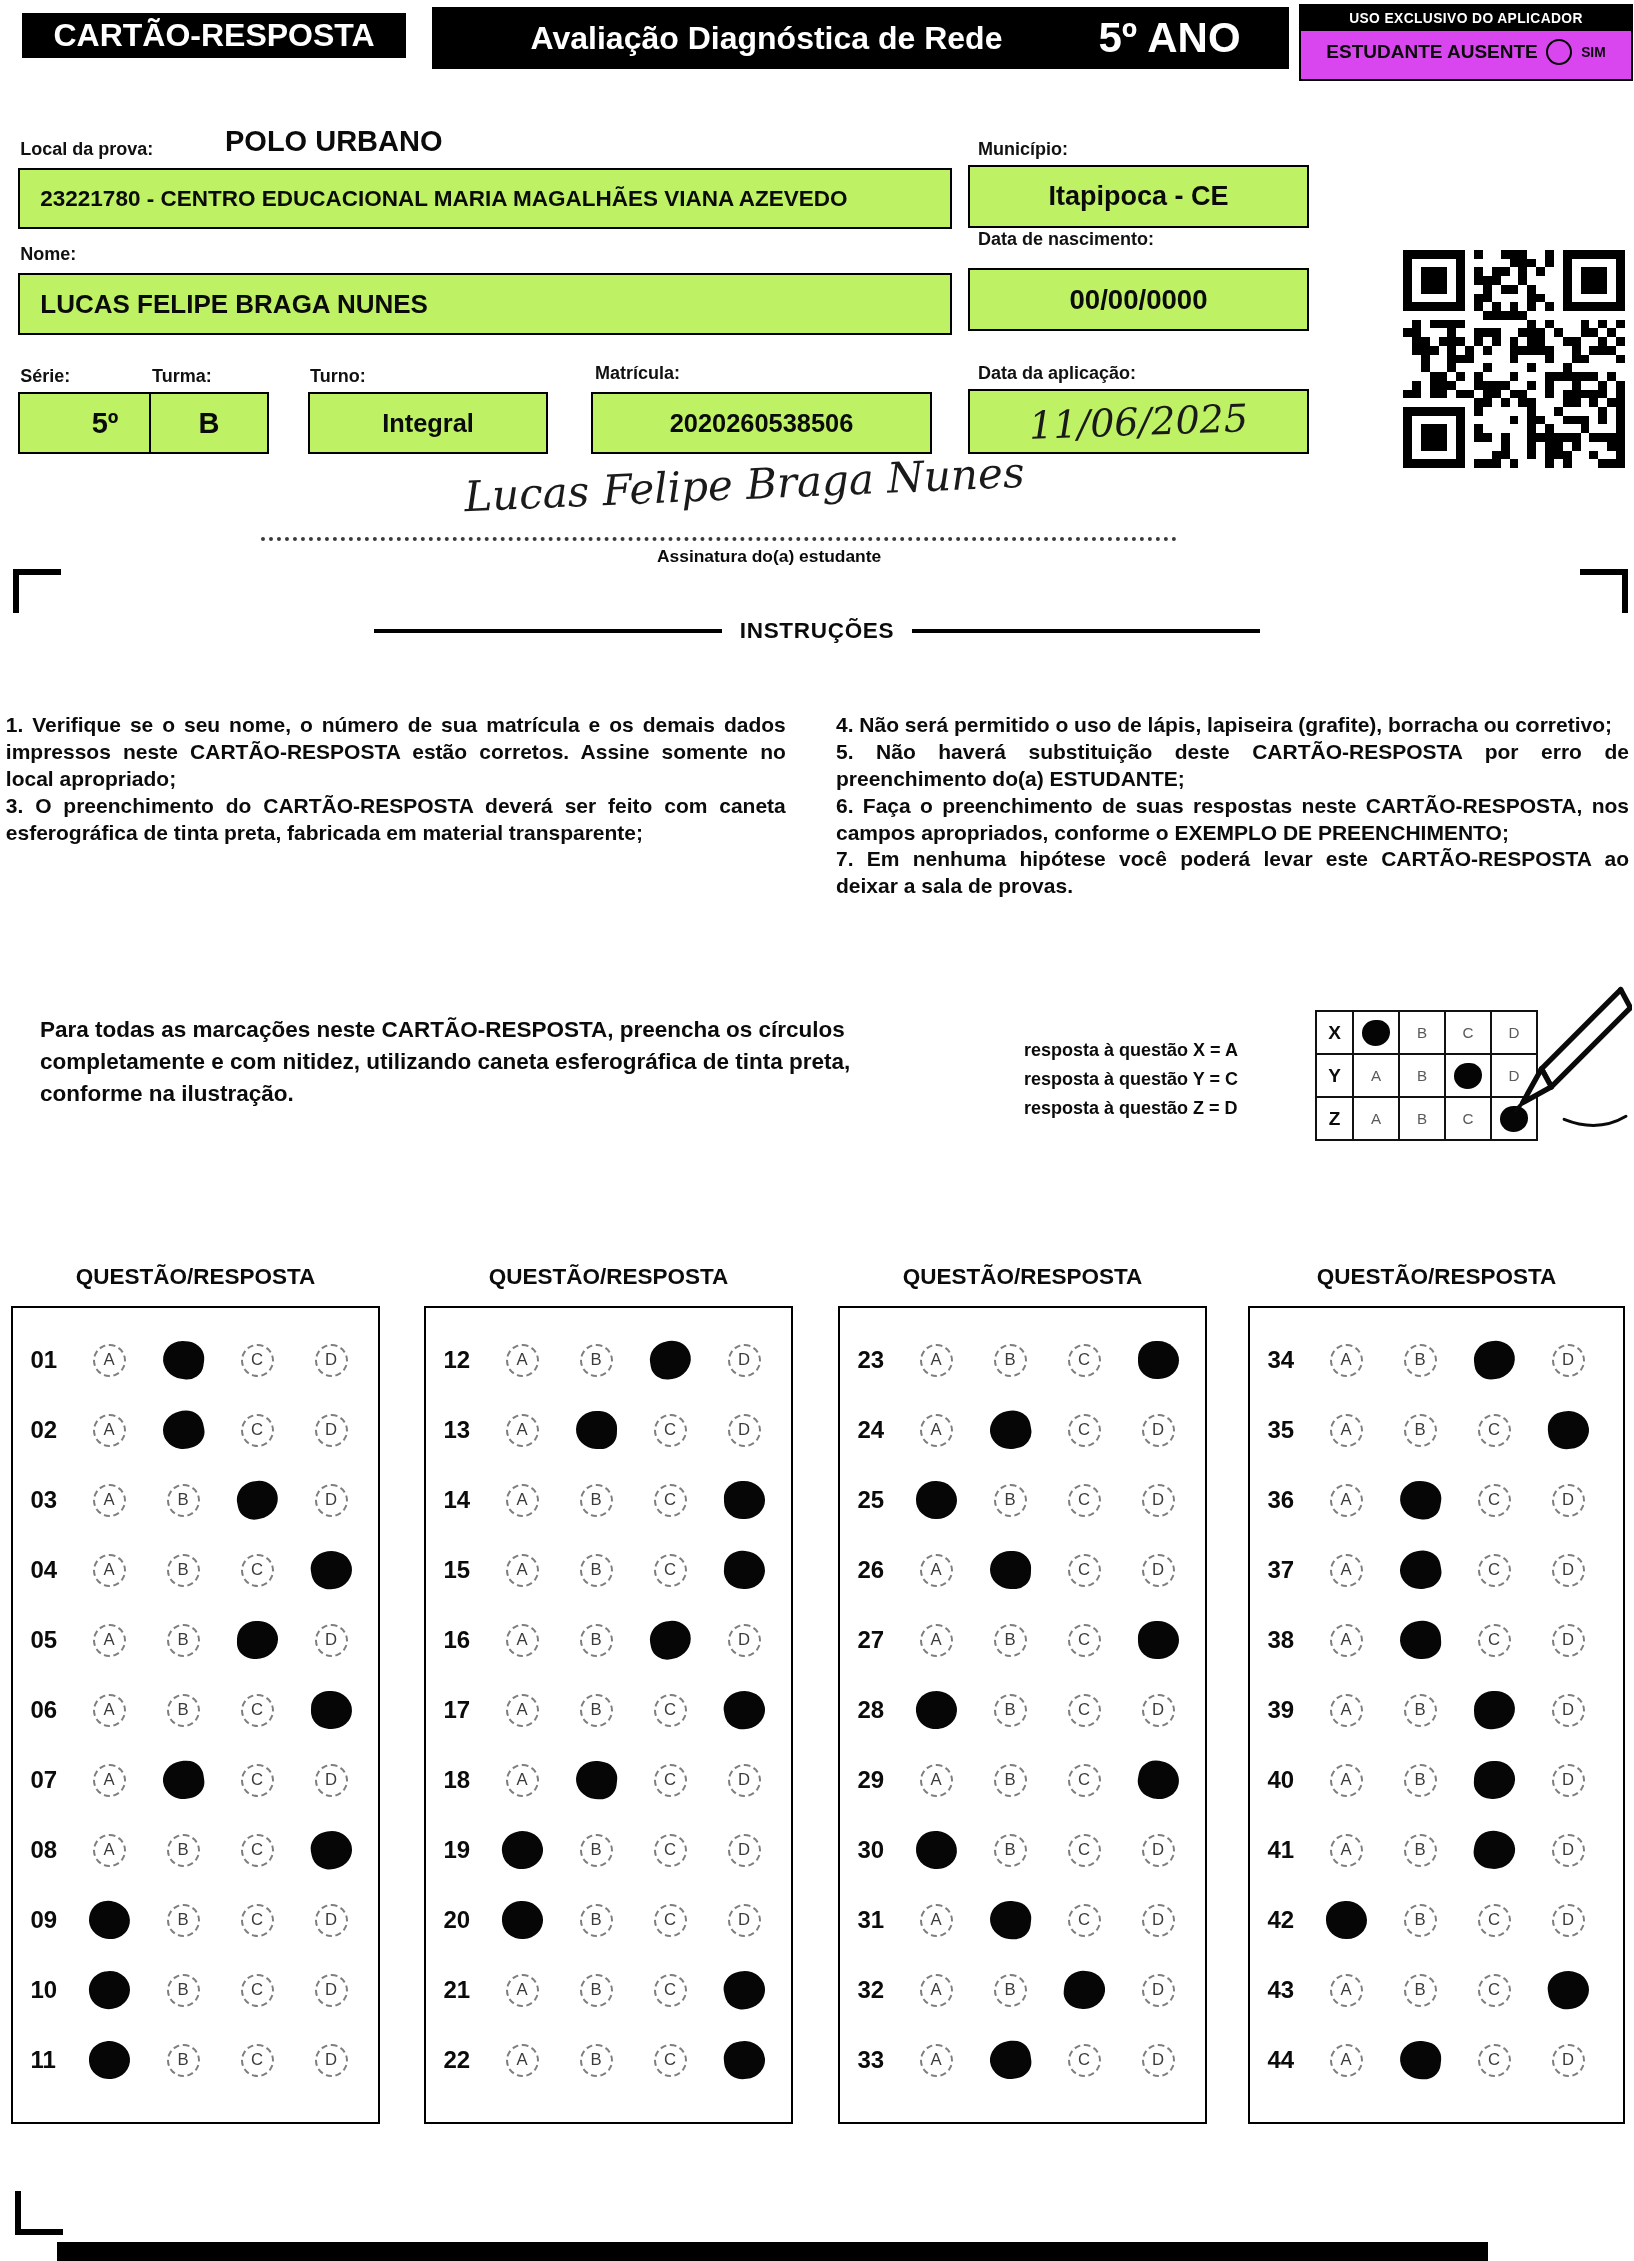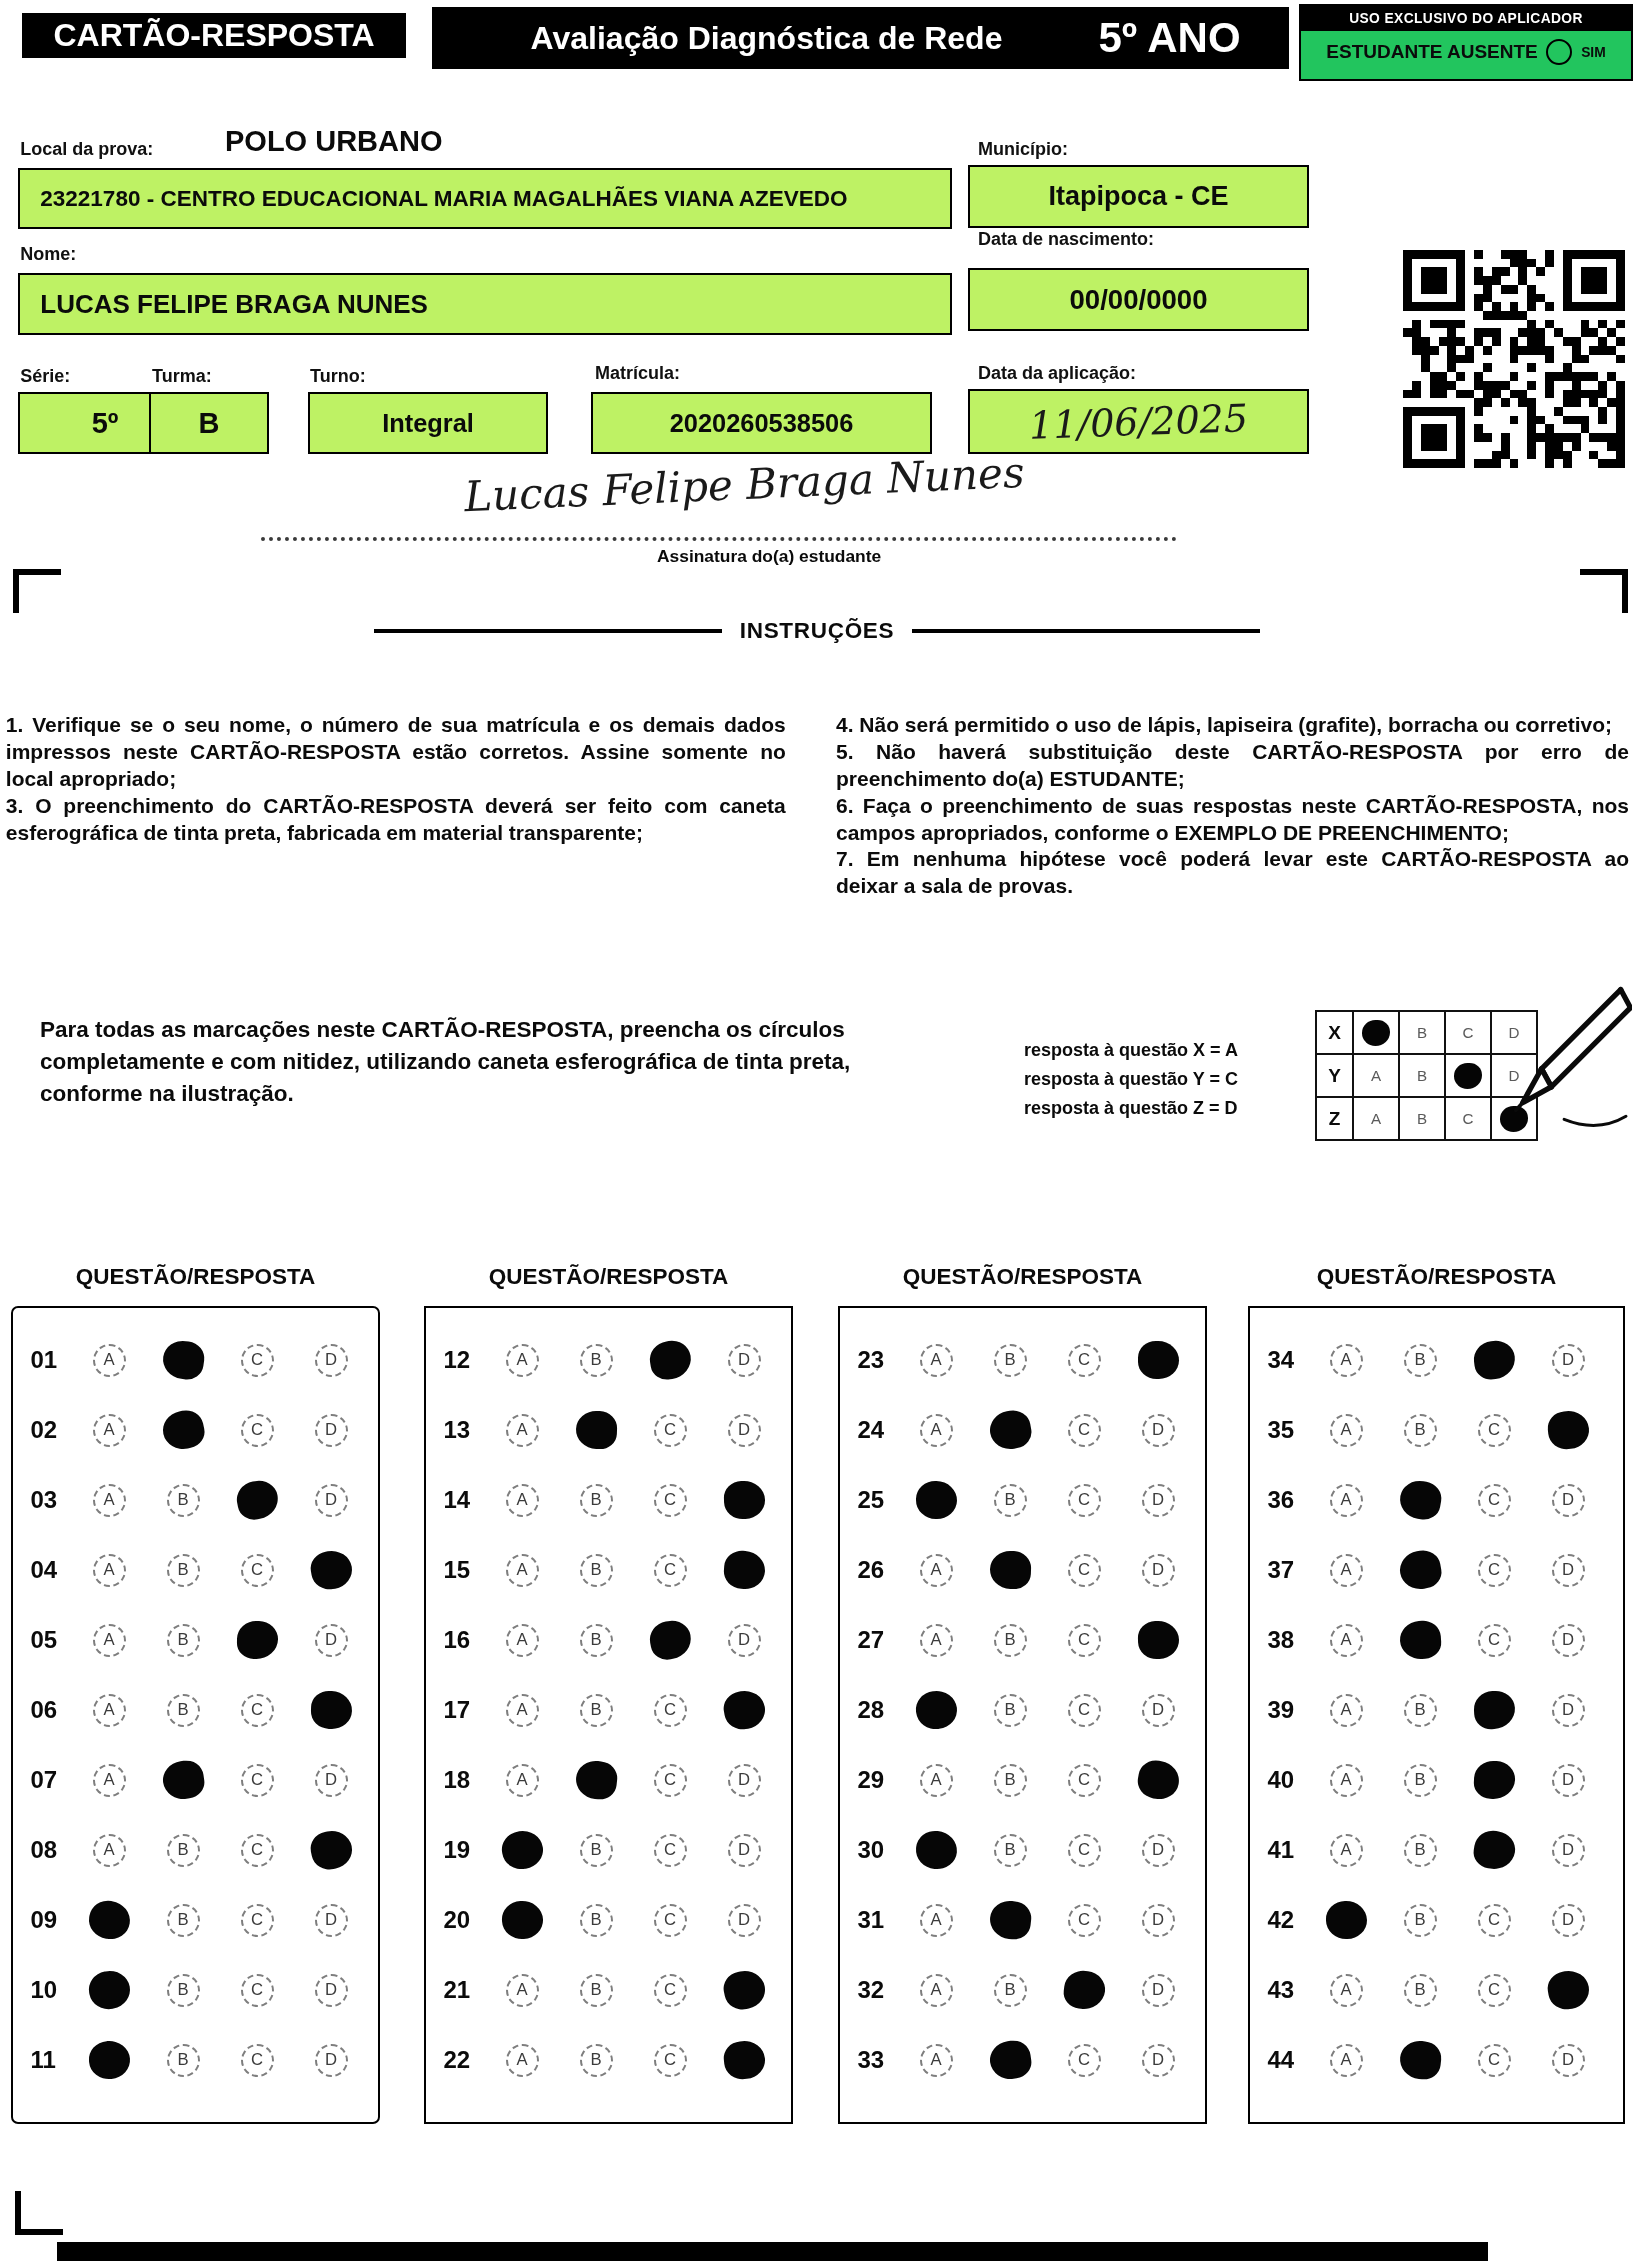--- a/index.html
+++ b/index.html
@@ -9,21 +9,21 @@
   }
   .abs{position:absolute;}
   
   .hdr-box{position:absolute;background:#000;color:#fff;font-weight:bold;
     display:flex;align-items:center;justify-content:center;}
   
   .fbox{position:absolute;border:2.9px solid #000;background:#bef264;display:flex;align-items:center;}
   .fbox.center{justify-content:center;}
   .lbl{position:absolute;font-weight:bold;font-size:18px;color:#111;}
   
-  .apl-box{position:absolute;left:1299px;top:4.4px;width:330px;height:73px;border:2.9px solid #000;background:#22c55e;}
+  .apl-box{position:absolute;left:1299px;top:4.4px;width:330px;height:73px;border:2.9px solid #000;background:#d946ef;}
   .apl-strip{background:#000;color:#fff;height:25px;display:flex;align-items:center;justify-content:center;
     font-size:13.8px;font-weight:bold;letter-spacing:0.4px;}
   .apl-row{height:42px;display:flex;align-items:center;justify-content:center;gap:8.7px;}
   .apl-label{font-size:19px;font-weight:bold;}
   .apl-circle{width:22px;height:22px;border:2.2px solid #000;border-radius:50%;}
   .apl-sim{font-size:13.8px;font-weight:bold;}
   
   .hand{font-family:"DejaVu Serif",serif;font-style:italic;color:#1a1a1a;}
   
   .brk{position:absolute;width:42px;height:38px;}
@@ -825,21 +825,21 @@
     <path d="M95 168 L86 178" stroke-width="5"></path>
     <path d="M150 190 q45 18 82 -4" stroke-width="4"></path>
   </g>
 </svg>
 
 <div class="ans-header" style="left:11px;width:369px;">QUESTÃO/RESPOSTA</div>
 <div class="ans-header" style="left:424px;width:369px;">QUESTÃO/RESPOSTA</div>
 <div class="ans-header" style="left:838px;width:369px;">QUESTÃO/RESPOSTA</div>
 <div class="ans-header" style="left:1248px;width:377px;">QUESTÃO/RESPOSTA</div>
 
-<div class="ans-box" style="left:11px;width:369px;border-radius:7px;">
+<div class="ans-box" style="left:11px;width:369px;">
     <div class="ans-row">
       <div class="qnum">01</div>
       <div class="opt-cell">
         <div class="bubble">A</div>
       </div>
       <div class="opt-cell">
         <div class="blob" style="border-radius: 53% 47% 45% 55%; transform: rotate(8deg);"></div>
       </div>
       <div class="opt-cell">
         <div class="bubble">C</div>

